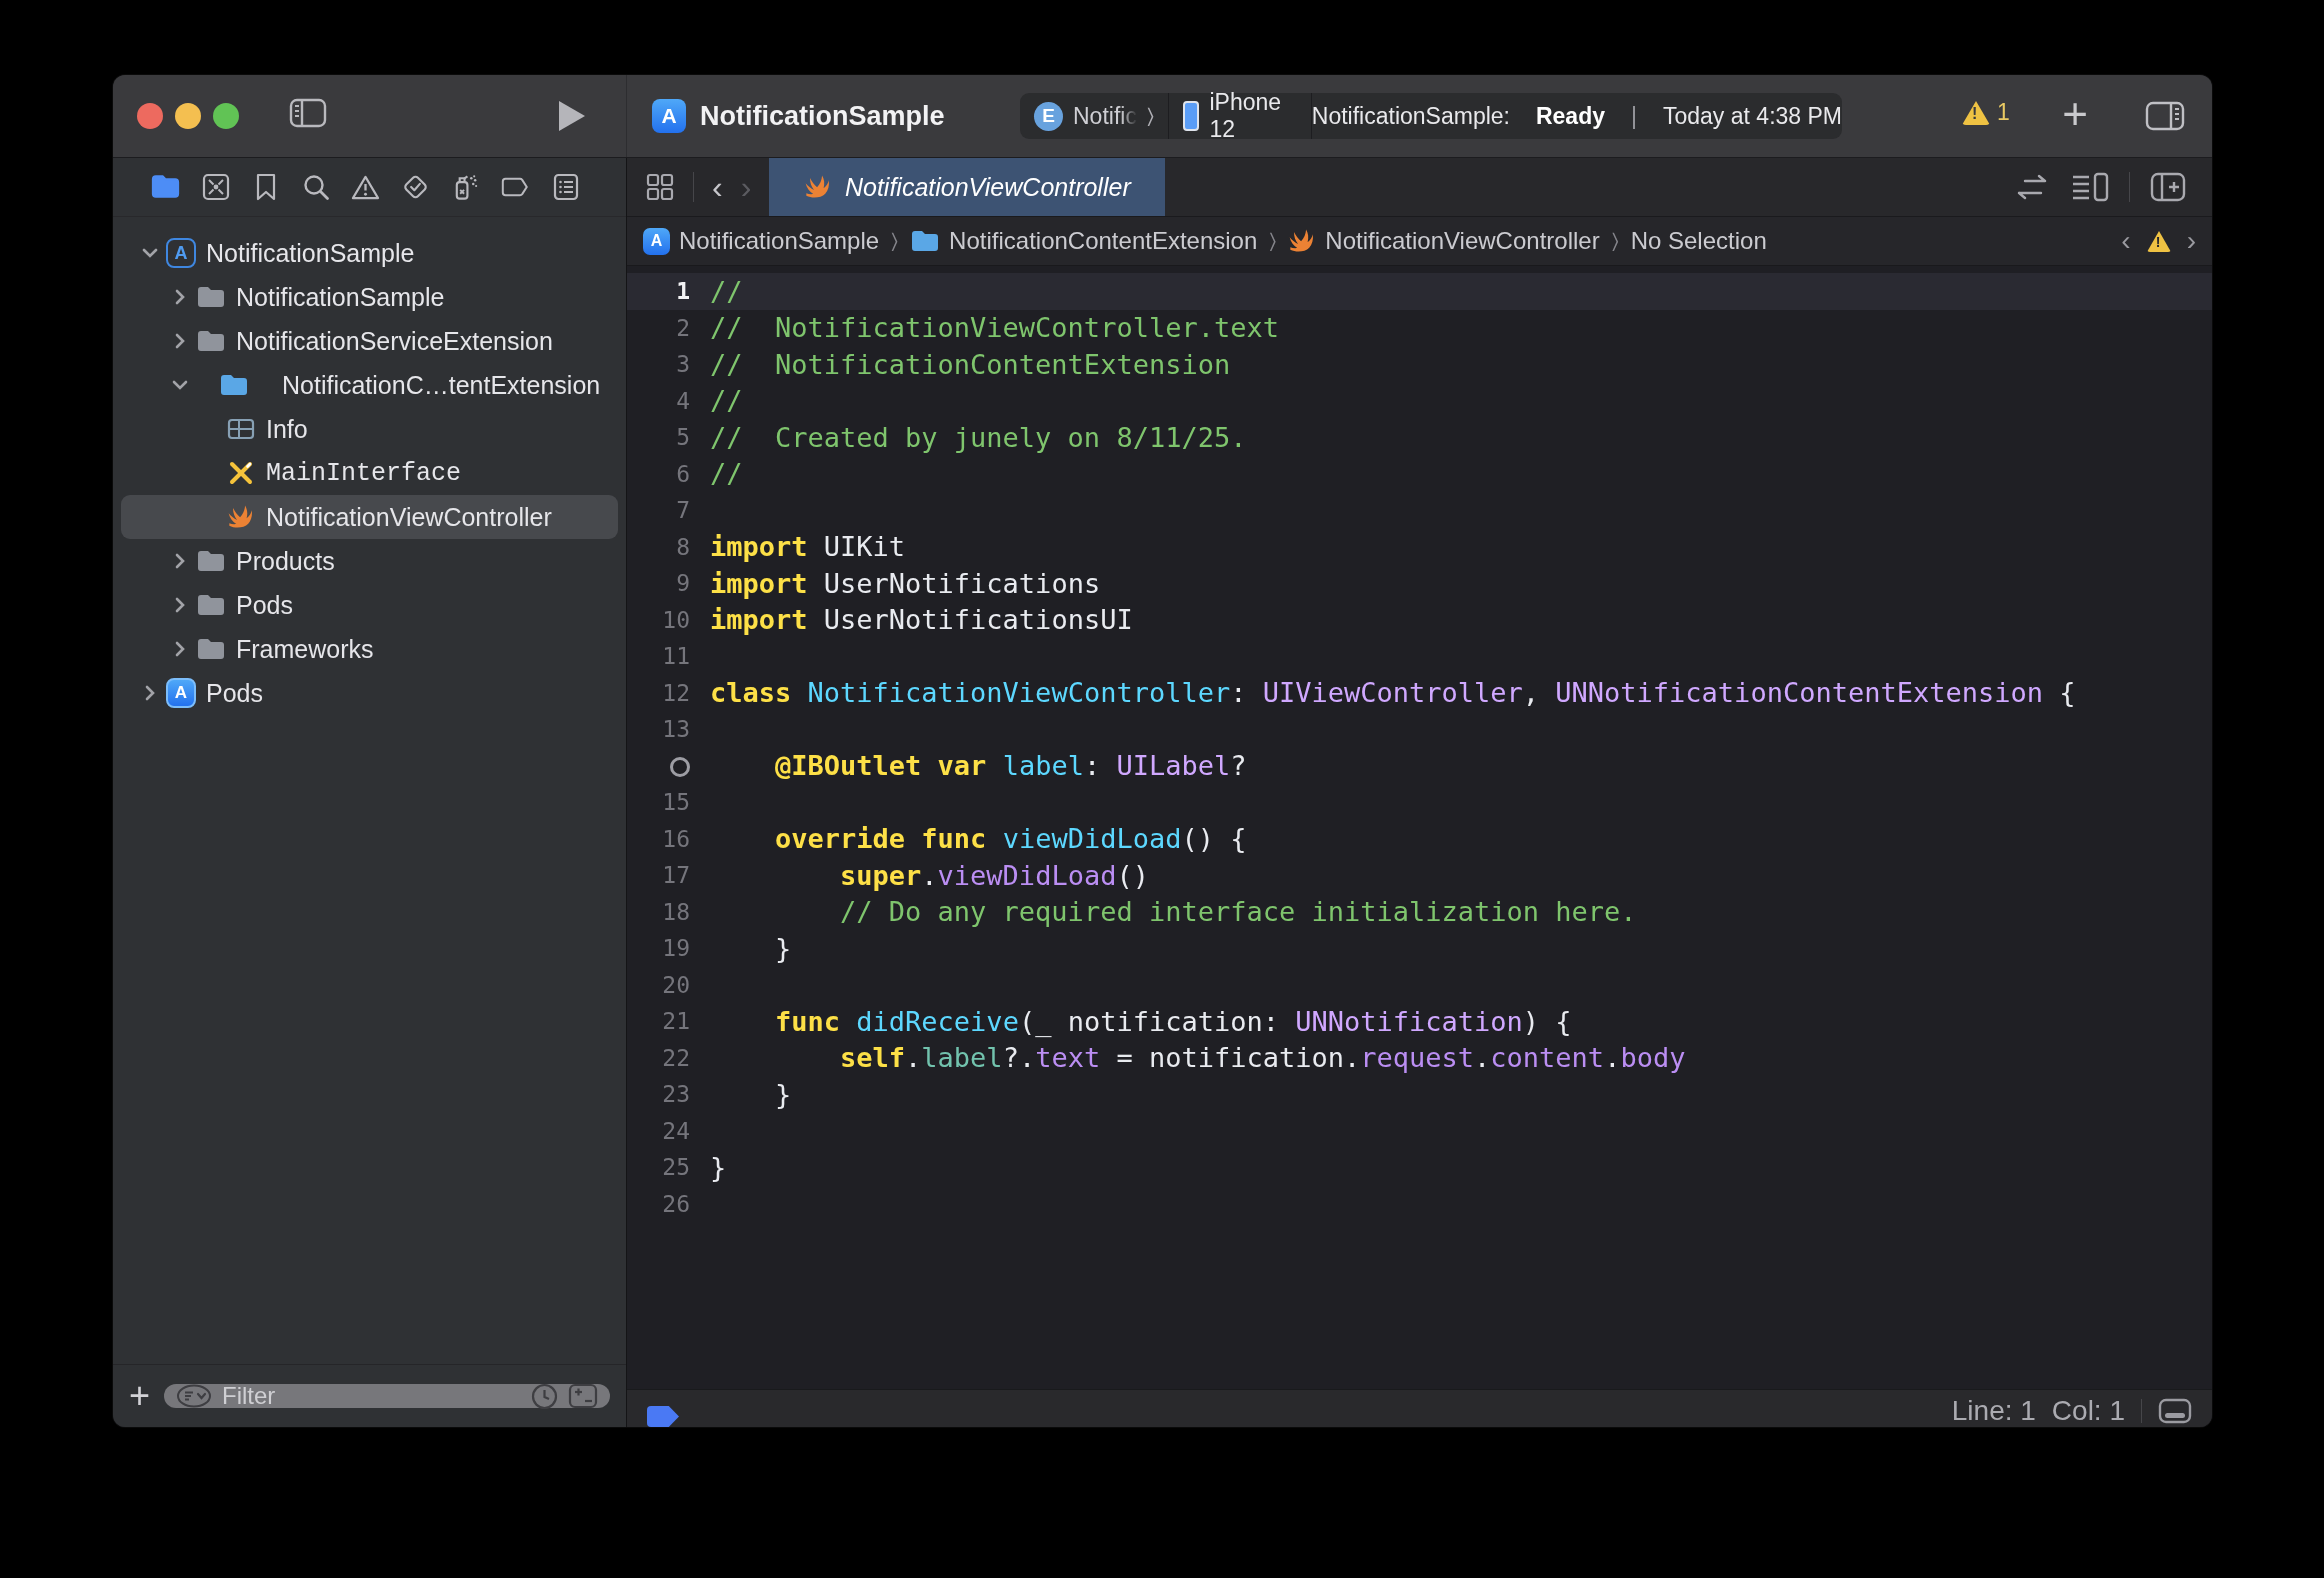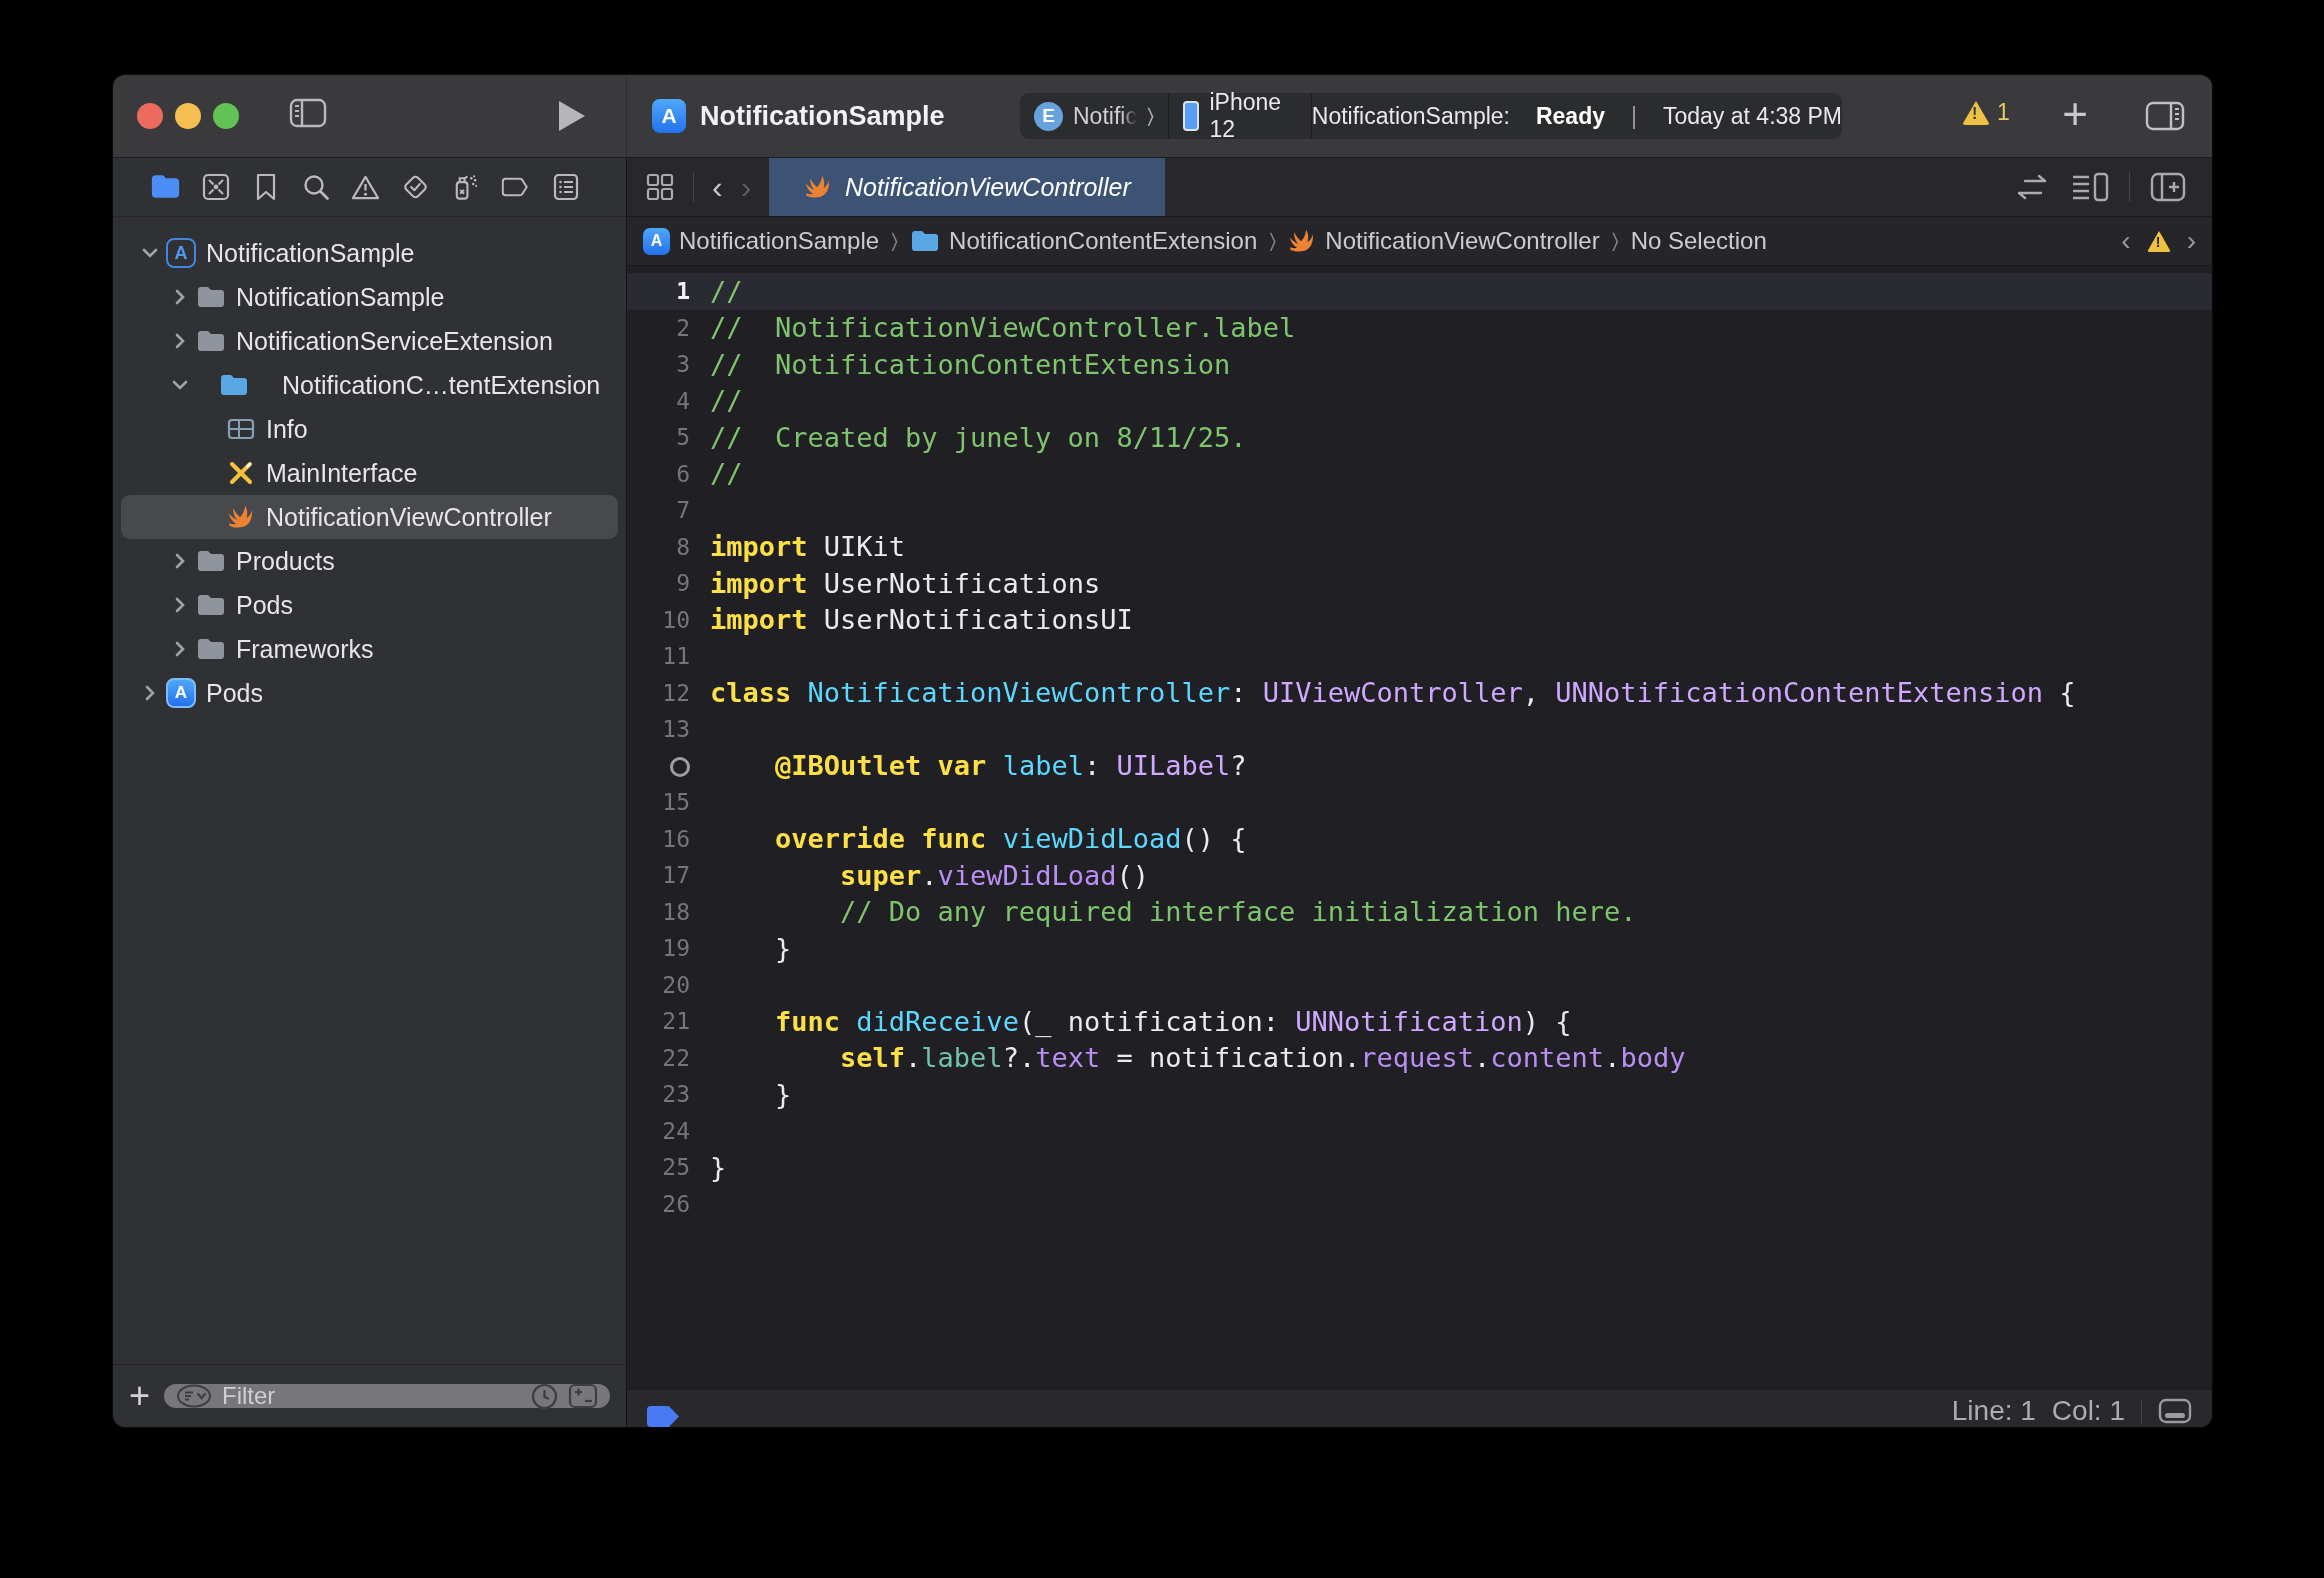--- a/index.html
+++ b/index.html
@@ -284,21 +284,21 @@
             <span class="tchev"></span>
             <span class="ticon">
               <svg width="28" height="24" viewBox="0 0 28 24">
                 <rect x="2" y="3" width="24" height="18" rx="3" fill="none" stroke="#87a0b4" stroke-width="2.2"></rect>
                 <line x1="2" y1="12" x2="26" y2="12" stroke="#87a0b4" stroke-width="2"></line>
                 <line x1="12" y1="3" x2="12" y2="21" stroke="#87a0b4" stroke-width="2"></line>
               </svg>
             </span>
             <span>Info</span>
           </div>
-          <div class="trow" style="padding-left: 74px;">
+          <div class="trow" style="padding-left: 74px; font-family: Liberation Mono, monospace;">
             <span class="tchev"></span>
             <span class="ticon">
               <svg width="26" height="26" viewBox="0 0 26 26">
                 <line x1="4" y1="4" x2="22" y2="22" stroke="#f5c33b" stroke-width="4" stroke-linecap="round"></line>
                 <line x1="22" y1="4" x2="4" y2="22" stroke="#f5c33b" stroke-width="4" stroke-linecap="round"></line>
                 <line x1="19.5" y1="6.5" x2="22" y2="4" stroke="#fff" stroke-width="2.6" stroke-linecap="round"></line>
               </svg>
             </span>
             <span>MainInterface</span>
           </div>
@@ -468,21 +468,21 @@
         </div>
       </div>
 
       <div class="code" id="code">
           <div class="crow current">
             <div class="ln">1</div>
             <div class="src"><span class="tok-cm">//</span></div>
           </div>
           <div class="crow">
             <div class="ln">2</div>
-            <div class="src"><span class="tok-cm">//  NotificationViewController.label</span></div>
+            <div class="src"><span class="tok-cm">//  NotificationViewController.text</span></div>
           </div>
           <div class="crow">
             <div class="ln">3</div>
             <div class="src"><span class="tok-cm">//  NotificationContentExtension</span></div>
           </div>
           <div class="crow">
             <div class="ln">4</div>
             <div class="src"><span class="tok-cm">//</span></div>
           </div>
           <div class="crow">

